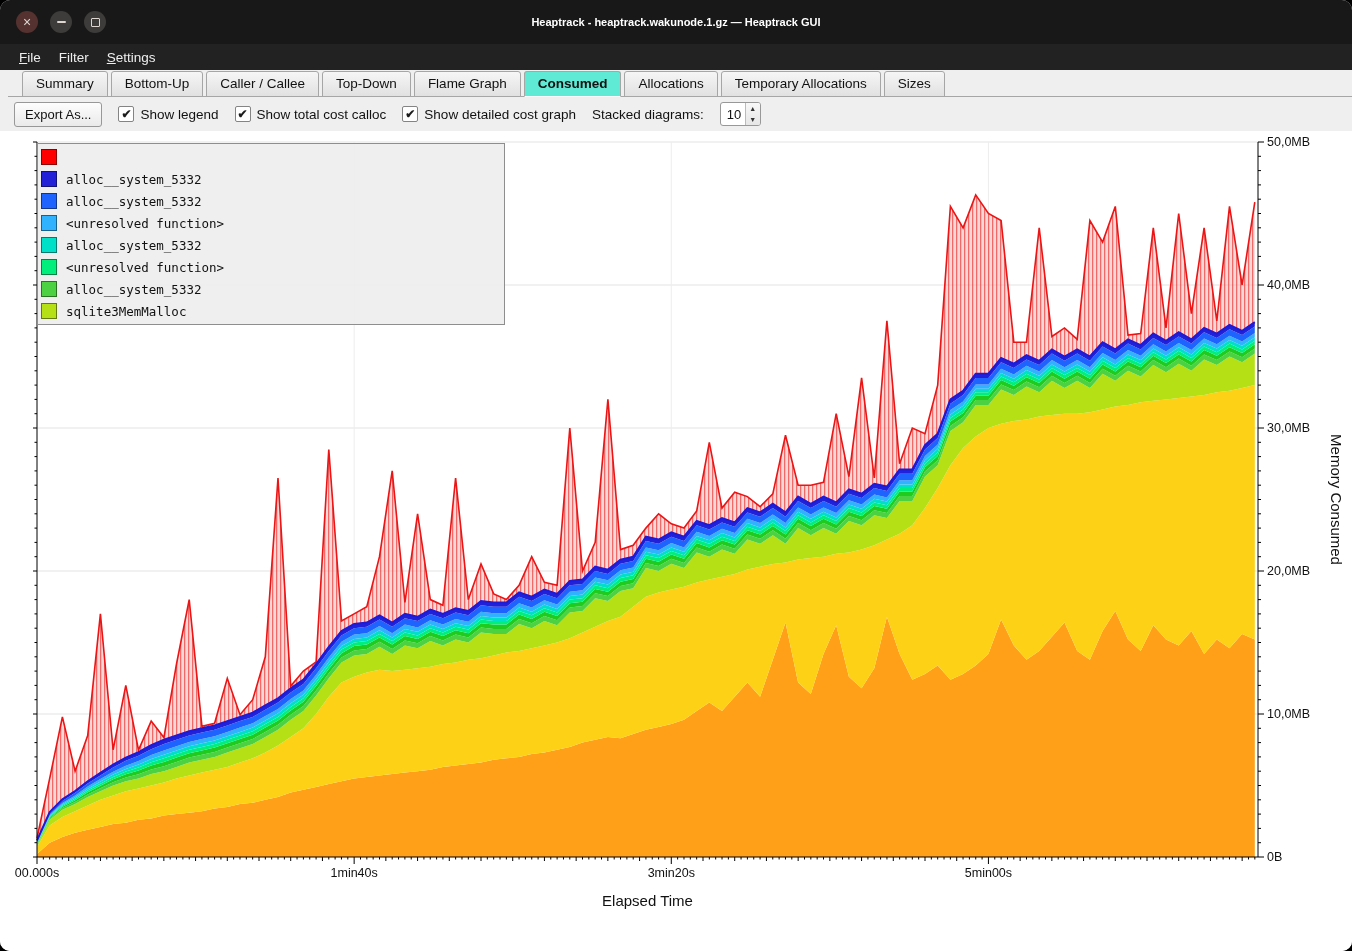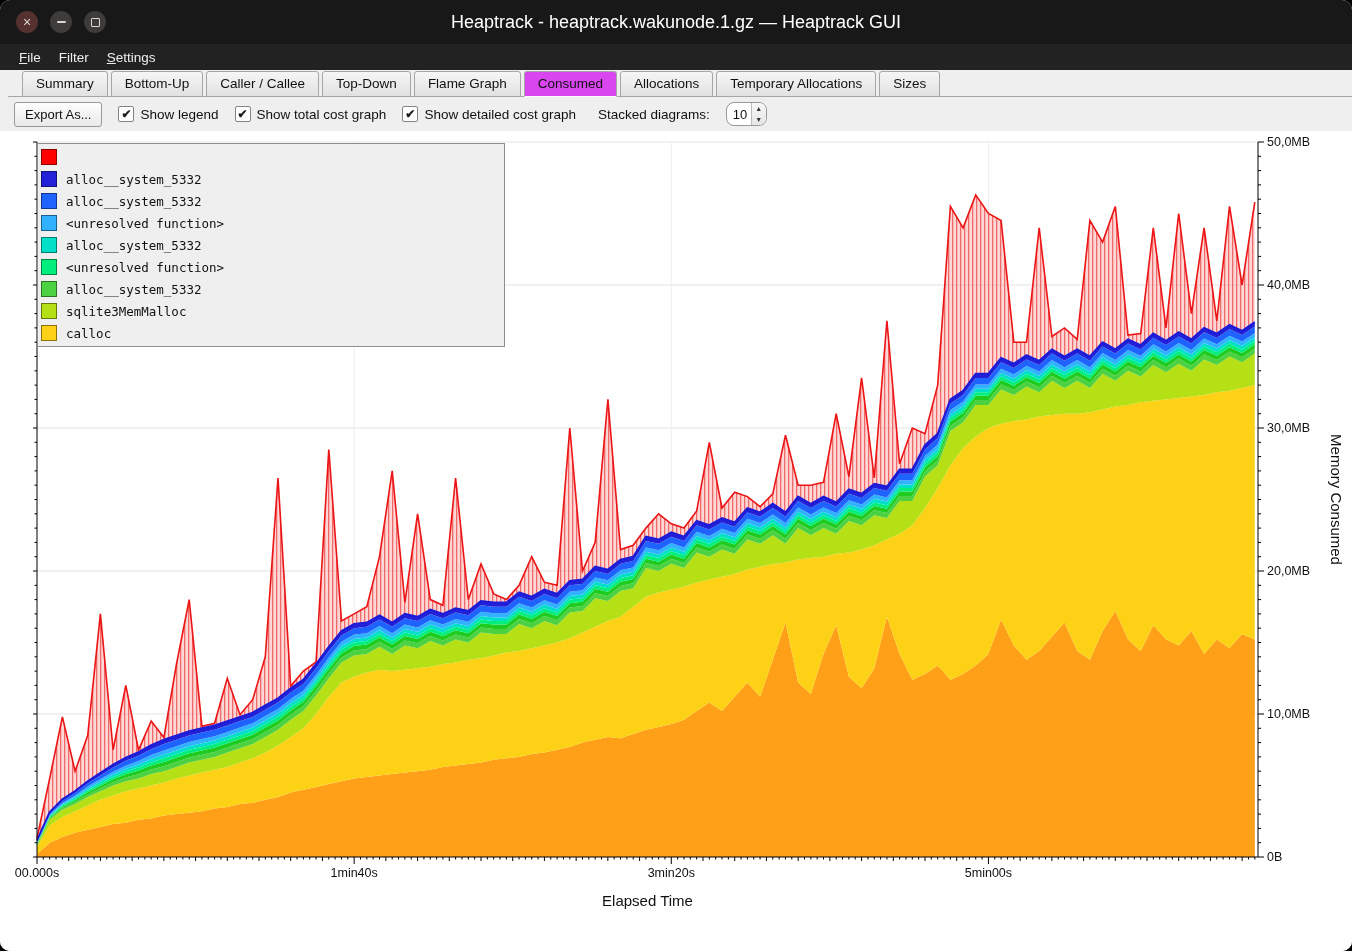--- a/index.html
+++ b/index.html
@@ -7,39 +7,39 @@
   .window{position:absolute;left:0;top:0;width:1352px;height:951px;border-radius:10px;overflow:hidden;background:#efefef;}
 
   
   .titlebar{position:absolute;left:0;top:0;width:100%;height:44px;background:#181818;display:flex;align-items:center;justify-content:center;}
   .win-controls{position:absolute;left:16px;top:11px;display:flex;gap:12px;}
   .wbtn{width:22px;height:22px;border-radius:50%;background:#3e3c3a;display:flex;align-items:center;justify-content:center;color:#ddd6d1;cursor:default;}
   .wbtn.close{background:#55322f;}
   .x-glyph{font-size:14px;line-height:1;margin-top:-1px;}
   .min-glyph{width:9px;height:2px;background:#ddd6d1;border-radius:1px;display:block;}
   .max-glyph{width:9px;height:9px;border:1.5px solid #ddd6d1;border-radius:1px;display:block;}
-  .title{color:#fff;font-weight:normal;font-size:18px;}
+  .title{color:#fff;font-weight:bold;font-size:11px;}
 
   
   .menubar{position:absolute;top:44px;left:0;width:100%;height:26px;background:#222;display:flex;align-items:center;padding-left:10px;}
   .menu-item{color:#eee;font-size:13.5px;padding:0 9px;height:100%;display:flex;align-items:center;}
 
   
   .tabbar{position:absolute;top:70px;left:0;width:100%;height:27px;background:#efefef;border-bottom:1px solid #a6a6a6;display:flex;align-items:flex-end;padding-left:14px;margin-left:8px;}
   .tab{position:relative;top:1px;height:26px;line-height:24px;padding:0 13px;font-size:13.5px;color:#111;
        background:linear-gradient(#f6f6f6,#e1e1e1);border:1px solid #a6a6a6;border-radius:3px 3px 0 0;margin-right:3px;}
-  .tab.active{background:#d946ef;border-bottom-color:#fcfcfc;font-weight:normal;z-index:2;}
+  .tab.active{background:#5eead4;border-bottom-color:#fcfcfc;font-weight:bold;z-index:2;}
 
   
   .toolbar{position:absolute;top:97px;left:0;width:100%;height:34px;background:#efefef;display:flex;align-items:center;padding-left:14px;gap:16px;}
   .export-btn{font:13px "Liberation Sans",sans-serif;padding:4px 10px;border:1px solid #989898;border-radius:3px;background:linear-gradient(#fdfdfd,#eaeaea);color:#111;}
   .cb{display:flex;align-items:center;gap:6px;font-size:13.5px;color:#111;}
   .cb .box{width:16px;height:16px;border:1px solid #848484;border-radius:2px;background:#fff;font-size:12px;font-weight:bold;color:#1b1b1b;display:flex;align-items:center;justify-content:center;line-height:1;}
-  .stacked-label{font-size:13.5px;color:#111;margin-left:6px;}
-  .spinbox{display:flex;height:24px;border:1px solid #989898;border-radius:8px;background:#fff;overflow:hidden;}
+  .stacked-label{font-size:13.5px;color:#111;}
+  .spinbox{display:flex;height:24px;border:1px solid #989898;border-radius:3px;background:#fff;overflow:hidden;}
   .spin-value{width:24px;display:flex;align-items:center;padding-left:6px;font-size:13px;color:#111;}
   .spin-arrows{display:flex;flex-direction:column;border-left:1px solid #bbb;width:15px;background:linear-gradient(#f8f8f8,#e6e6e6);}
   .spin-arrows span{flex:1;display:flex;align-items:center;justify-content:center;font-size:7px;color:#333;}
 
   
   .chart-wrap{position:absolute;top:131px;left:0;width:1352px;height:820px;background:#fff;}
   .legend{position:absolute;left:37px;top:12px;width:468px;background:rgba(238,238,238,0.92);border:1px solid #8e8e8e;padding:2px 0;z-index:5;}
   .legend-row{display:flex;align-items:center;height:22px;padding:0 3px;}
   .legend-swatch{width:16px;height:16px;border:1px solid rgba(0,0,0,0.45);flex:none;}
   .legend-label{font:12.5px "DejaVu Sans Mono",monospace;color:#111;margin-left:9px;white-space:pre;}
@@ -85,21 +85,21 @@
 
   <div class="toolbar">
     <button class="export-btn">Export As...</button>
 
     <label class="cb">
       <span class="box">✔</span>
       <span class="cb-label">Show legend</span>
     </label>
     <label class="cb">
       <span class="box">✔</span>
-      <span class="cb-label">Show total cost graph</span>
+      <span class="cb-label">Show total cost calloc</span>
     </label>
     <label class="cb">
       <span class="box">✔</span>
       <span class="cb-label">Show detailed cost graph</span>
     </label>
 
     <span class="stacked-label">Stacked diagrams:</span>
     <div class="spinbox">
       <span class="spin-value">10</span>
       <span class="spin-arrows">
@@ -474,20 +474,16 @@
           <span class="legend-label">&lt;unresolved function&gt;</span>
         </div>
         <div class="legend-row">
           <span class="legend-swatch" style="background: rgb(75, 209, 65);"></span>
           <span class="legend-label">alloc__system_5332</span>
         </div>
         <div class="legend-row">
           <span class="legend-swatch" style="background: rgb(181, 224, 21);"></span>
           <span class="legend-label">sqlite3MemMalloc</span>
         </div>
-        <div class="legend-row">
-          <span class="legend-swatch" style="background: rgb(252, 209, 22);"></span>
-          <span class="legend-label">calloc</span>
-        </div>
       </div>
   </div>
 
 </div>
 
 </body></html>

